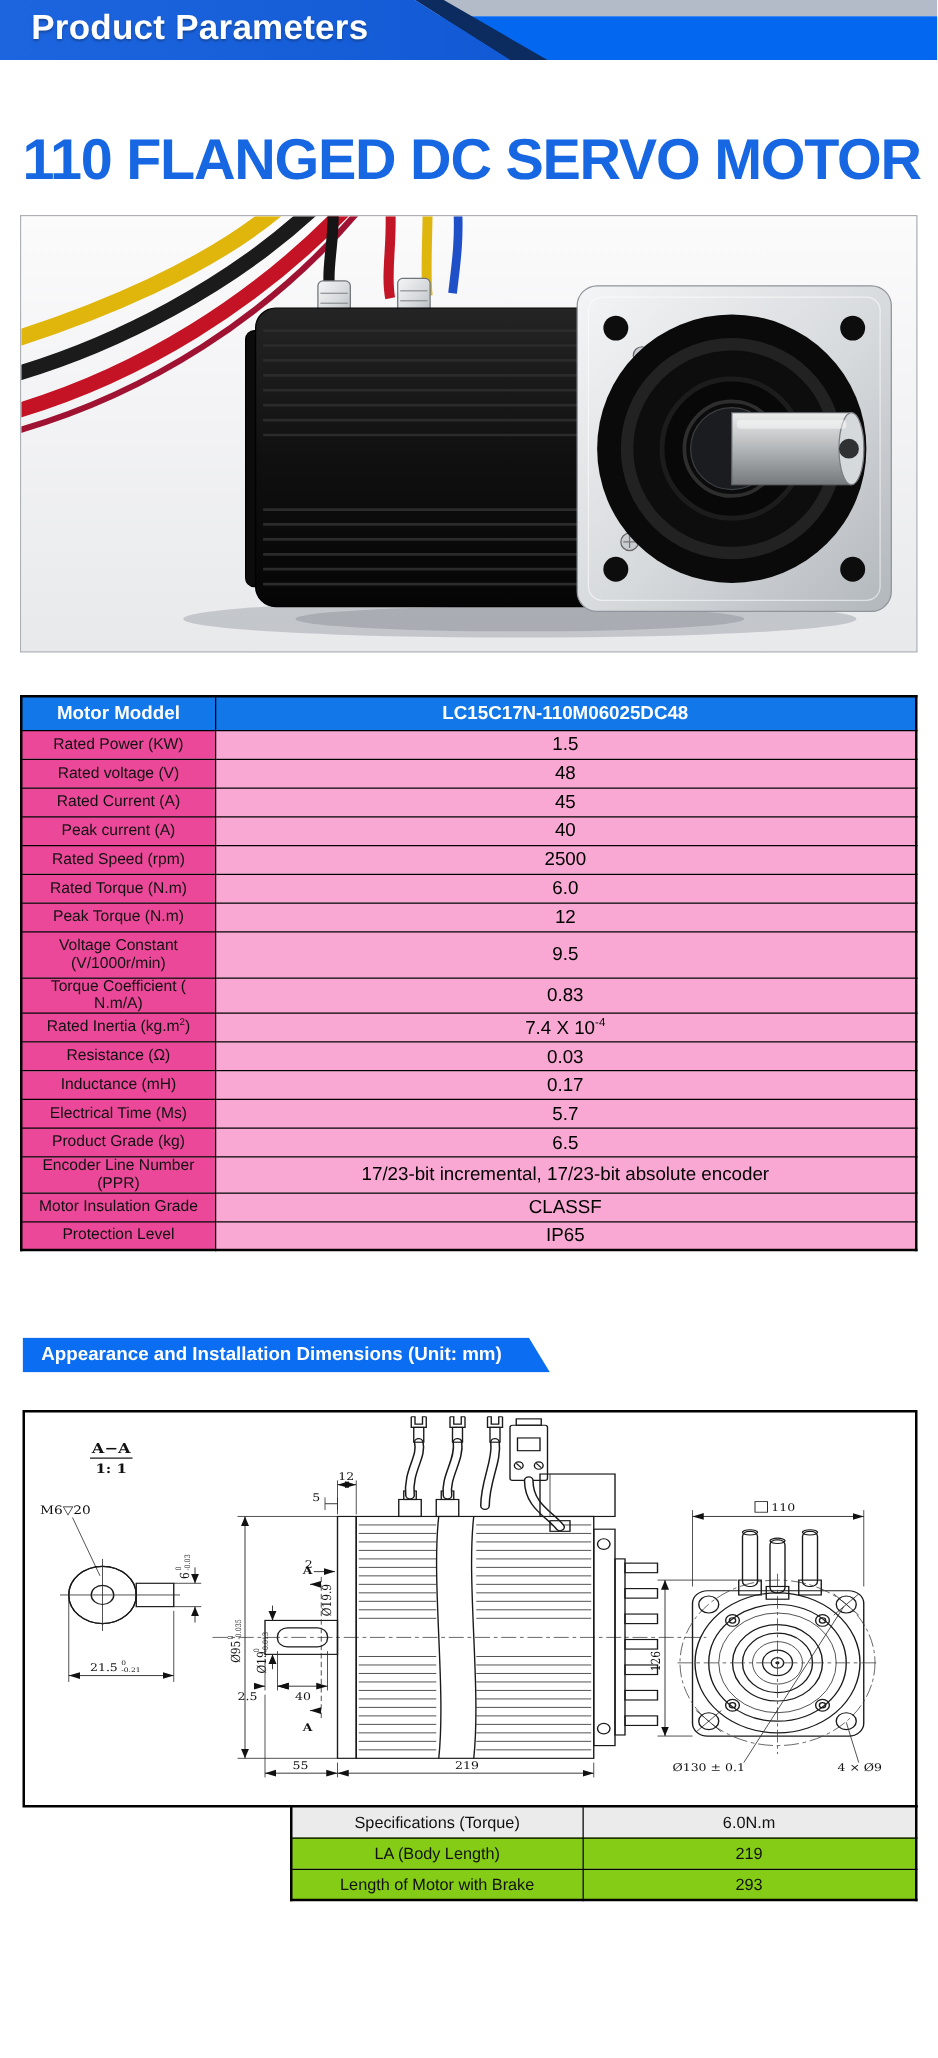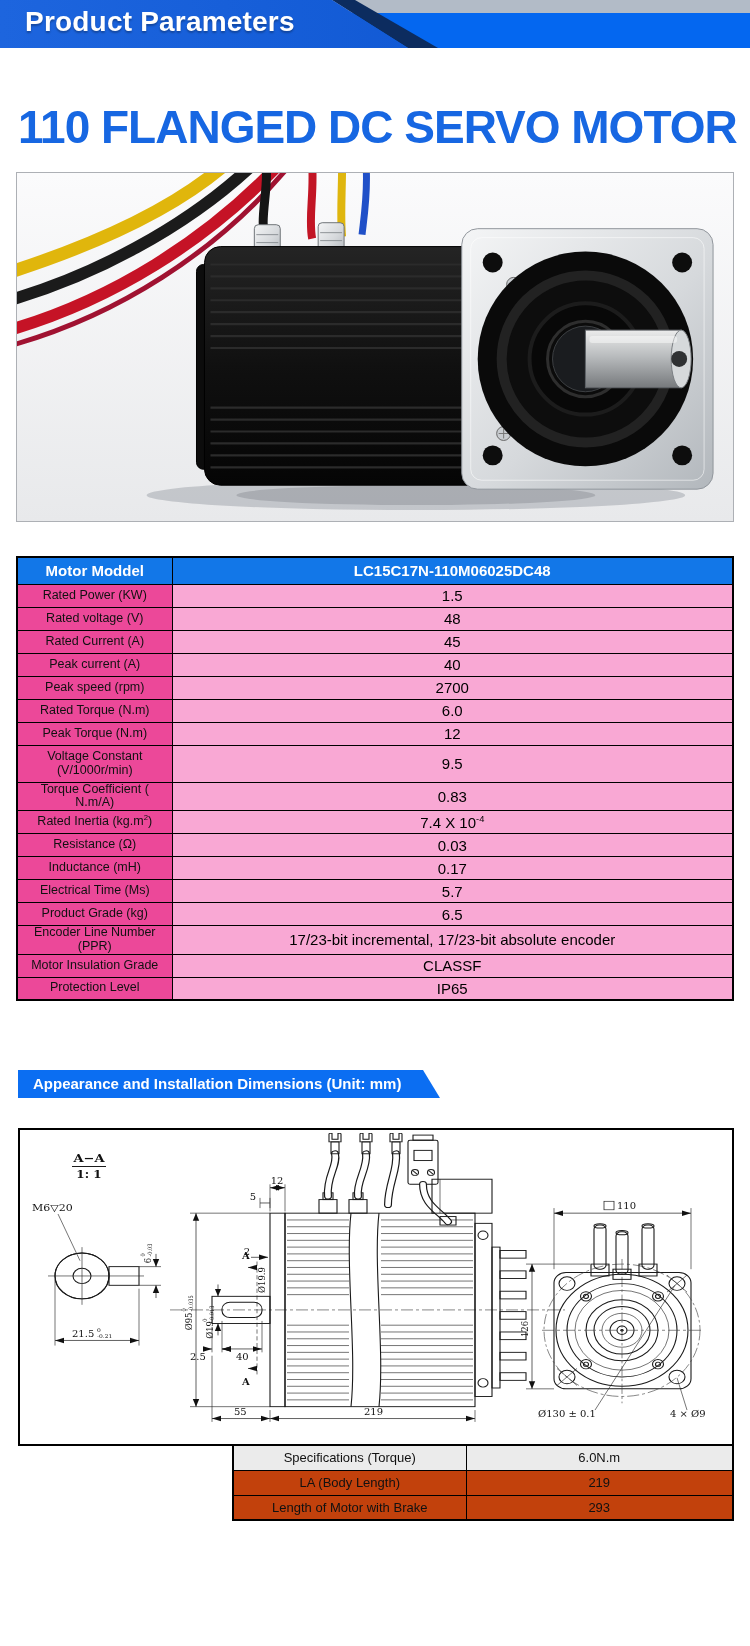--- a/index.html
+++ b/index.html
@@ -57,21 +57,21 @@
   .dthin{ stroke:#2a2a2a; stroke-width:0.7; fill:none; }          
   .ddim { stroke:#2a2a2a; stroke-width:0.8; fill:none; }          
   .dcl  { stroke:#444; stroke-width:0.7; fill:none; stroke-dasharray:12 3 3 3; } 
   .dtxt { font-family:"DejaVu Serif", serif; fill:#111; }
   .tube-out { stroke:#1a1a1a; stroke-width:8; fill:none; stroke-linecap:round; }
   .tube-in  { stroke:#ffffff; stroke-width:5.6; fill:none; stroke-linecap:round; }
 
   
   .bottom-table { position:absolute; left:232px; top:1444px; width:502px; border:2px solid #000; }
   .bottom-table td { border:1px solid #000; height:25px; text-align:center; vertical-align:middle;
-                     font-size:13px; color:#111; background:#c2410c; }
+                     font-size:13px; color:#111; background:#84cc16; }
   .bottom-table col.c1 { width:233px; }
   .bottom-table tr:first-child td { background:#ebebeb; }
 </style>
 </head>
 <body>
 
 <div id="page">
 
   <div class="banner">
     <div class="gray-strip"></div>
@@ -196,22 +196,22 @@
         </tr>
         <tr>
           <td class="label-cell">Rated Current (A)</td>
           <td class="value-cell">45</td>
         </tr>
         <tr>
           <td class="label-cell">Peak current (A)</td>
           <td class="value-cell">40</td>
         </tr>
         <tr>
-          <td class="label-cell">Peak speed (rpm)</td>
-          <td class="value-cell">2700</td>
+          <td class="label-cell">Rated Speed (rpm)</td>
+          <td class="value-cell">2500</td>
         </tr>
         <tr>
           <td class="label-cell">Rated Torque (N.m)</td>
           <td class="value-cell">6.0</td>
         </tr>
         <tr>
           <td class="label-cell">Peak Torque (N.m)</td>
           <td class="value-cell">12</td>
         </tr>
         <tr class="tall">

